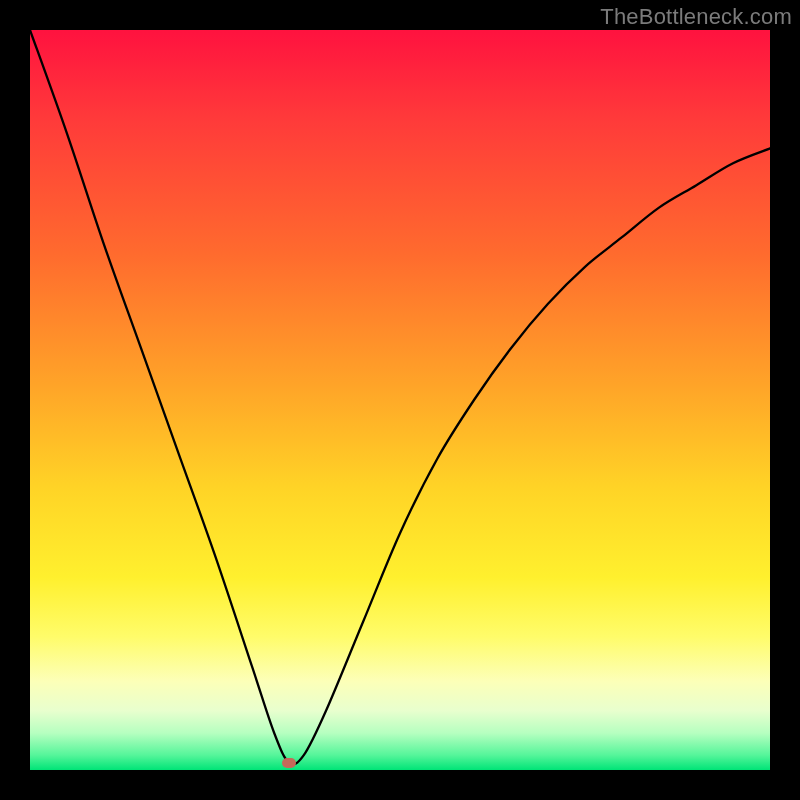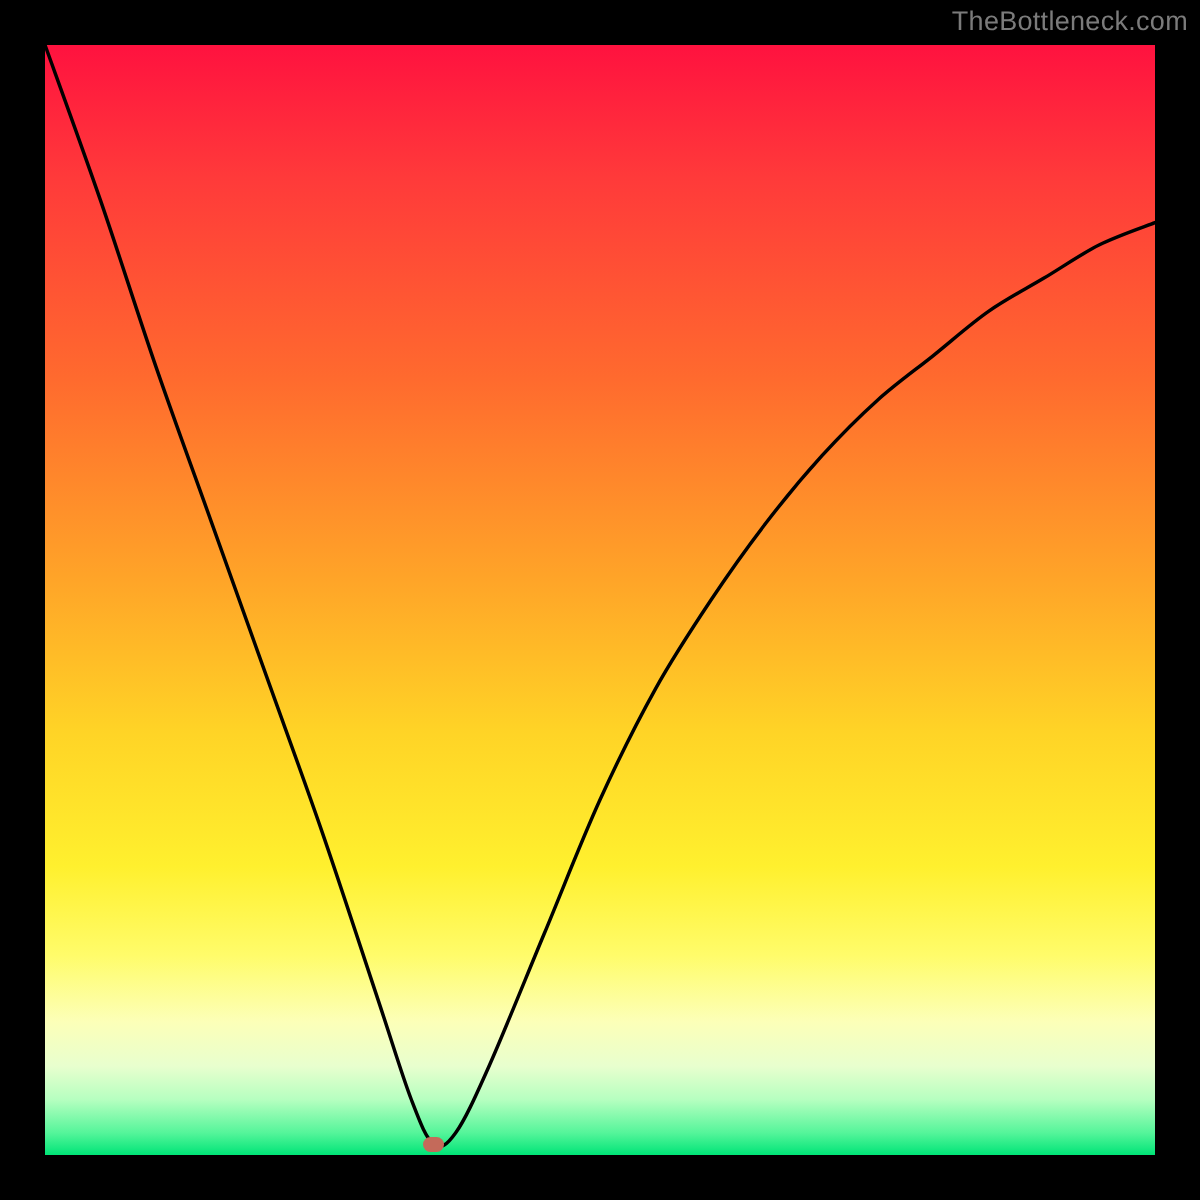--- a/index.html
+++ b/index.html
@@ -60,21 +60,21 @@
     height: 10px;
     border-radius: 5px;
     background: #c46a5a;
     transform: translate(-50%, -50%);
   }
   .watermark {
     position: absolute;
     top: 4px;
     right: 8px;
     color: #7b7b7b;
-    font-size: 18px;
+    font-size: 22px;
     letter-spacing: 0.2px;
     font-weight: 500;
   }
 </style>
 </head>
 <body>
 
 <div class="frame">
   <div class="watermark">TheBottleneck.com</div>
   <div class="plot-area">

